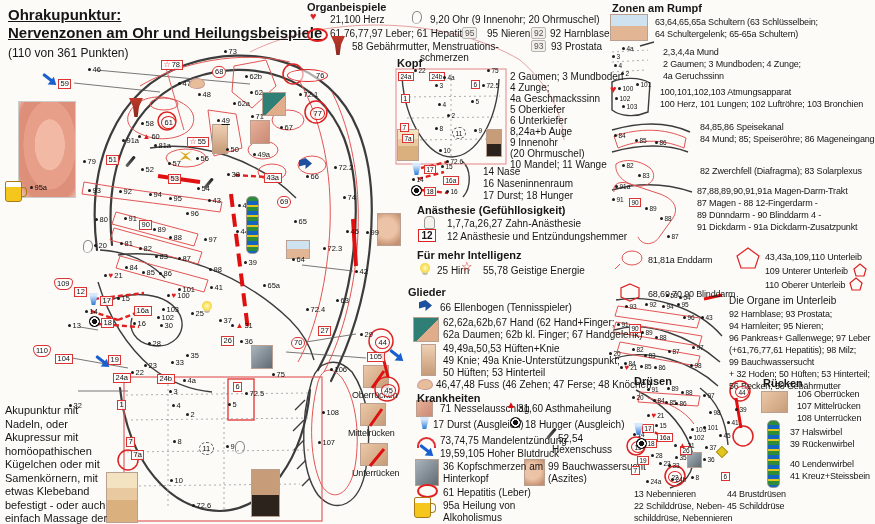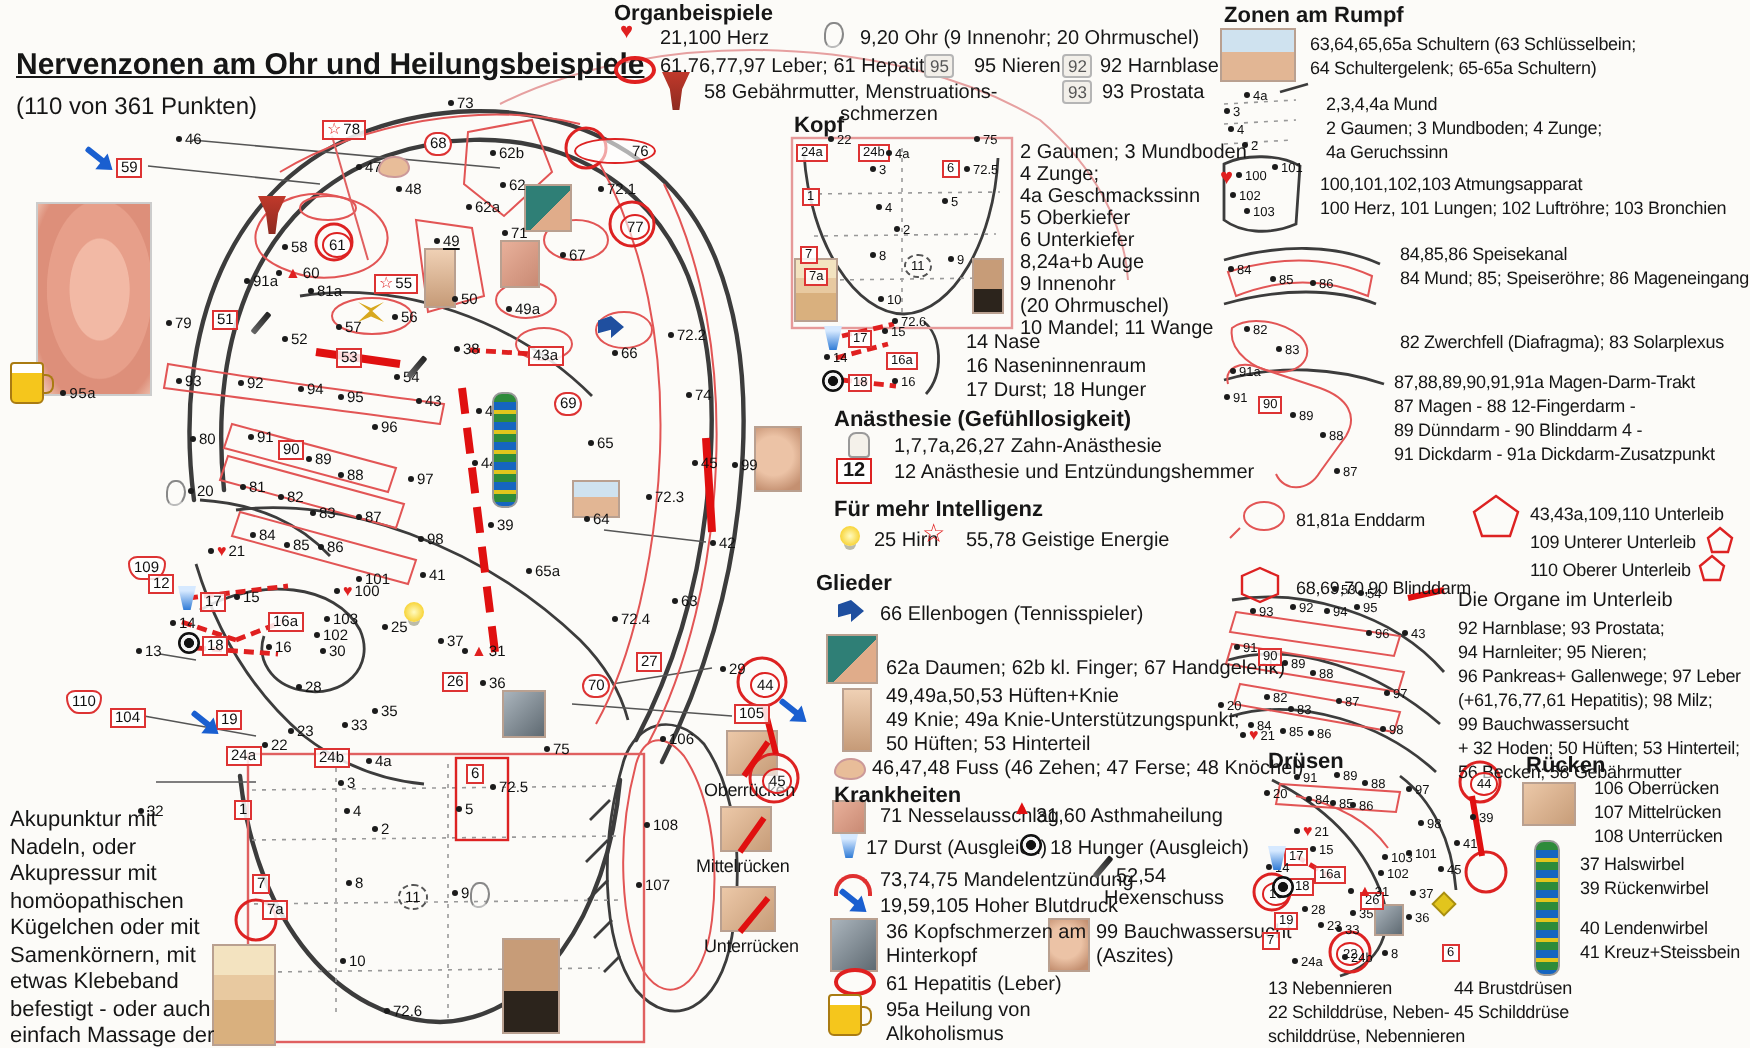--- a/index.html
+++ b/index.html
@@ -223,21 +223,21 @@
       <span class="pt p" style="left: 306px; top: 173px;">66</span>
       <span class="pt p" style="left: 334px; top: 164px;">72.2</span>
       <span class="pt p" style="left: 88px; top: 187px;">93</span>
       <span class="pt p" style="left: 119px; top: 188px;">92</span>
       <span class="pt p" style="left: 149px; top: 191px;">94</span>
       <span class="pt p" style="left: 169px; top: 195px;">95</span>
       <span class="pt p" style="left: 208px; top: 197px;">43</span>
       <span class="pt p" style="left: 238px; top: 202px;">40</span>
       <span class="pt hex" style="left: 277px; top: 196px;">69</span>
       <span class="pt p" style="left: 343px; top: 194px;">74</span>
-      <span class="pt p" style="left: 30px; top: 194px; font-family: Liberation Mono, monospace;">95a</span>
+      <span class="pt p" style="left: 30px; top: 184px;">95a</span>
       <span class="pt p" style="left: 186px; top: 210px;">96</span>
       <span class="pt p" style="left: 95px; top: 216px;">80</span>
       <span class="pt p" style="left: 124px; top: 215px;">91</span>
       <span class="pt b" style="left: 139px; top: 220px;">90</span>
       <span class="pt p" style="left: 153px; top: 226px;">89</span>
       <span class="pt p" style="left: 169px; top: 234px;">88</span>
       <span class="pt p" style="left: 204px; top: 236px;">97</span>
       <span class="pt p" style="left: 236px; top: 228px;">44</span>
       <span class="pt p" style="left: 294px; top: 218px;">65</span>
       <span class="pt p" style="left: 94px; top: 242px;">20</span>
@@ -246,21 +246,21 @@
       <span class="pt p" style="left: 155px; top: 253px;">83</span>
       <span class="pt p" style="left: 178px; top: 255px;">87</span>
       <span class="pt p" style="left: 244px; top: 259px;">39</span>
       <span class="pt p" style="left: 292px; top: 256px;">64</span>
       <span class="pt p" style="left: 323px; top: 245px;">72.3</span>
       <span class="pt p" style="left: 125px; top: 264px;">84</span>
       <span class="pt p" style="left: 142px; top: 269px;">85</span>
       <span class="pt p" style="left: 159px; top: 270px;">86</span>
       <span class="pt p" style="left: 209px; top: 266px;">98</span>
       <span class="pt p" style="left: 104px; top: 272px;"><i class="pre">♥</i>21</span>
-      <span class="pt pent" style="left: 64px; top: 278px;">109</span>
+      <span class="pt pent" style="left: 54px; top: 278px;">109</span>
       <span class="pt b" style="left: 74px; top: 287px;">12</span>
       <span class="pt p" style="left: 178px; top: 286px;">101</span>
       <span class="pt p" style="left: 167px; top: 292px;"><i class="pre">♥</i>100</span>
       <span class="pt p" style="left: 210px; top: 284px;">41</span>
       <span class="pt p" style="left: 263px; top: 282px;">65a</span>
       <span class="pt p" style="left: 355px; top: 268px;">42</span>
       <span class="pt b" style="left: 100px; top: 296px;">17</span>
       <span class="pt p" style="left: 117px; top: 295px;">15</span>
       <span class="pt p" style="left: 162px; top: 306px;">103</span>
       <span class="pt p" style="left: 157px; top: 314px;">102</span>
@@ -455,20 +455,21 @@
       <div class="micon barrow" style="left: 419px; top: 447px;"></div>
       <div class="micon oval" style="left: 417px; top: 484px;"></div>
       <div class="micon beer" style="left: 414px; top: 497px;"></div>
       <div class="micon tri" style="left: 506px; top: 400px;">▲</div>
       <div class="micon heart" style="left: 610px; top: 84px;">♥</div>
       <div class="micon water" style="left: 634px; top: 423px;"></div>
       <div class="micon hunger" style="left: 636px; top: 438px;"></div>
       <div class="micon spine" style="left: 767px; top: 420px; height: 66px;"></div>
     </div>
 
+  <div class="t title" style="left:8px;top:6px">Ohrakupunktur:</div>
   <div class="t title" style="left:8px;top:24px">Nervenzonen am Ohr und Heilungsbeispiele</div>
   <div class="t sub" style="left:8px;top:48px">(110 von 361 Punkten)</div>
   <div class="note">Akupunktur mit Nadeln, oder Akupressur mit homöopathischen Kügelchen oder mit Samenkörnern, mit etwas Klebeband befestigt - oder auch einfach Massage der Punkte</div>
 
   <div class="t h" style="left:307px;top:2px">Organbeispiele</div>
   <div class="t" style="left:330px;top:14px">21,100  Herz</div>
   <div class="t" style="left:430px;top:14px">9,20  Ohr (9 Innenohr; 20 Ohrmuschel)</div>
   <div class="t" style="left:330px;top:28px">61,76,77,97 Leber; 61 Hepatitis</div>
   <span class="badge" style="left:462px;top:27px">95</span>
   <div class="t" style="left:487px;top:28px">95 Nieren</div>
@@ -497,20 +498,21 @@
   <div class="t" style="left:447px;top:218px">1,7,7a,26,27 Zahn-Anästhesie</div>
   <span class="rbadge" style="left:418px;top:229px">12</span>
   <div class="t" style="left:447px;top:231px">12 Anästhesie und Entzündungshemmer</div>
 
   <div class="t h" style="left:417px;top:250px">Für mehr Intelligenz</div>
   <div class="t" style="left:437px;top:265px">25 Hirn</div>
   <div class="t" style="left:483px;top:265px">55,78 Geistige Energie</div>
 
   <div class="t h" style="left:408px;top:287px">Glieder</div>
   <div class="t" style="left:440px;top:302px">66 Ellenbogen (Tennisspieler)</div>
+  <div class="t" style="left:443px;top:317px">62,62a,62b,67 Hand (62 Hand+Finger;</div>
   <div class="t" style="left:443px;top:329px">62a Daumen; 62b kl. Finger; 67 Handgelenk)</div>
   <div class="t" style="left:443px;top:343px">49,49a,50,53 Hüften+Knie</div>
   <div class="t" style="left:443px;top:355px">49 Knie; 49a Knie-Unterstützungspunkt;</div>
   <div class="t" style="left:443px;top:367px">50 Hüften; 53 Hinterteil</div>
   <div class="t" style="left:436px;top:379px">46,47,48 Fuss (46 Zehen; 47 Ferse; 48 Knöchel)</div>
 
   <div class="t h" style="left:417px;top:393px">Krankheiten</div>
   <div class="t" style="left:440px;top:403px">71 Nesselausschlag</div>
   <div class="t" style="left:518px;top:403px">31,60  Asthmaheilung</div>
   <div class="t" style="left:433px;top:419px">17 Durst (Ausgleich)</div>

